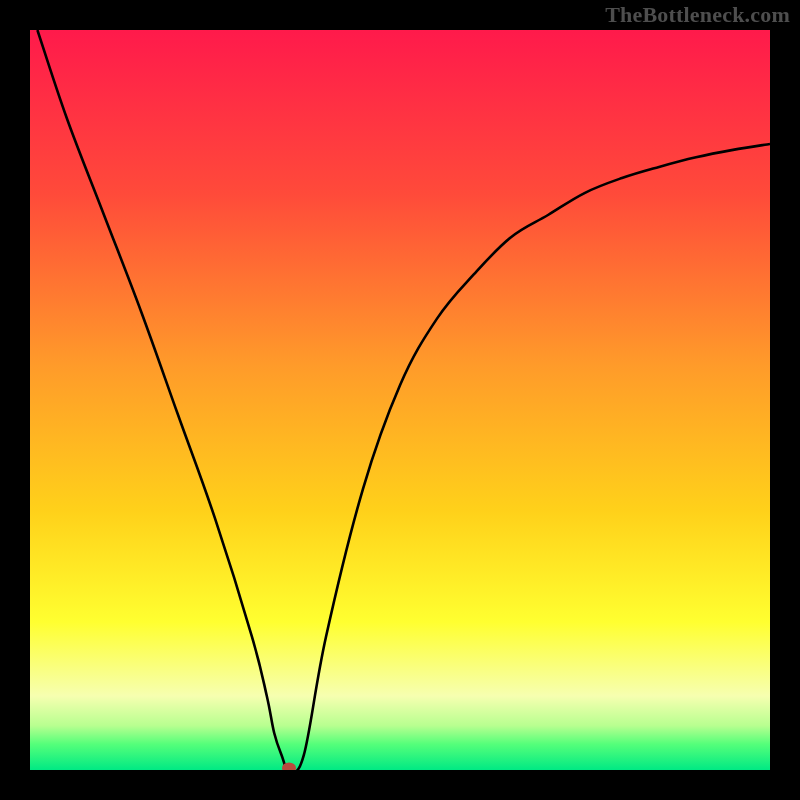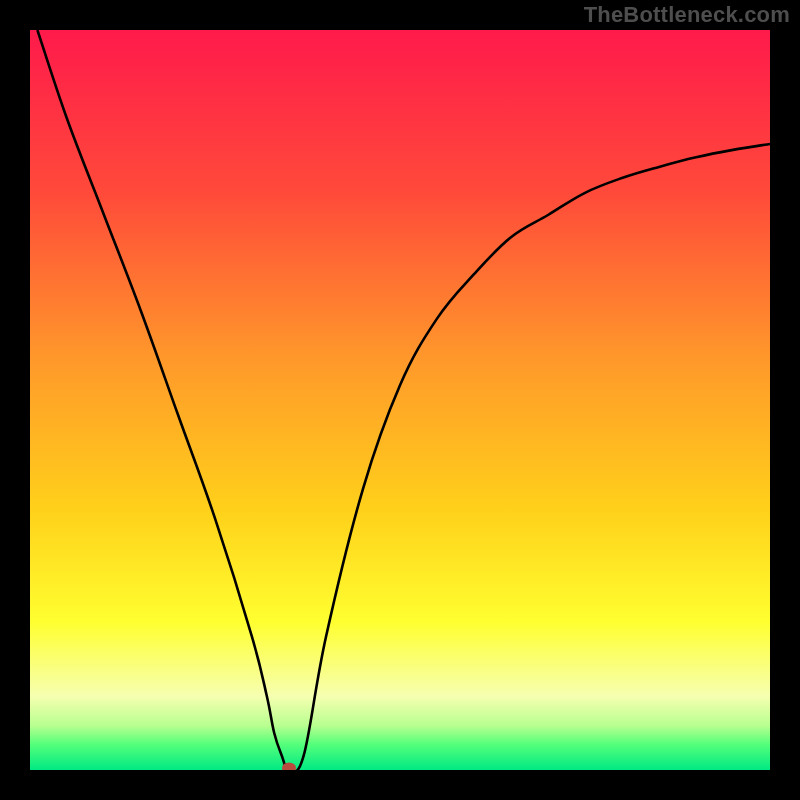--- a/index.html
+++ b/index.html
@@ -19,20 +19,21 @@
   }
   .watermark {
     position: absolute;
     top: 2px;
     right: 10px;
     color: #4e4e4e;
     font-size: 22px;
     font-weight: 600;
     letter-spacing: 0.2px;
     user-select: none;
+    font-family: Liberation Serif, serif;
   }
   .plot {
     position: absolute;
     left: 30px;
     top: 30px;
     width: 740px;
     height: 740px;
   }
   svg { display: block; }
 </style>

